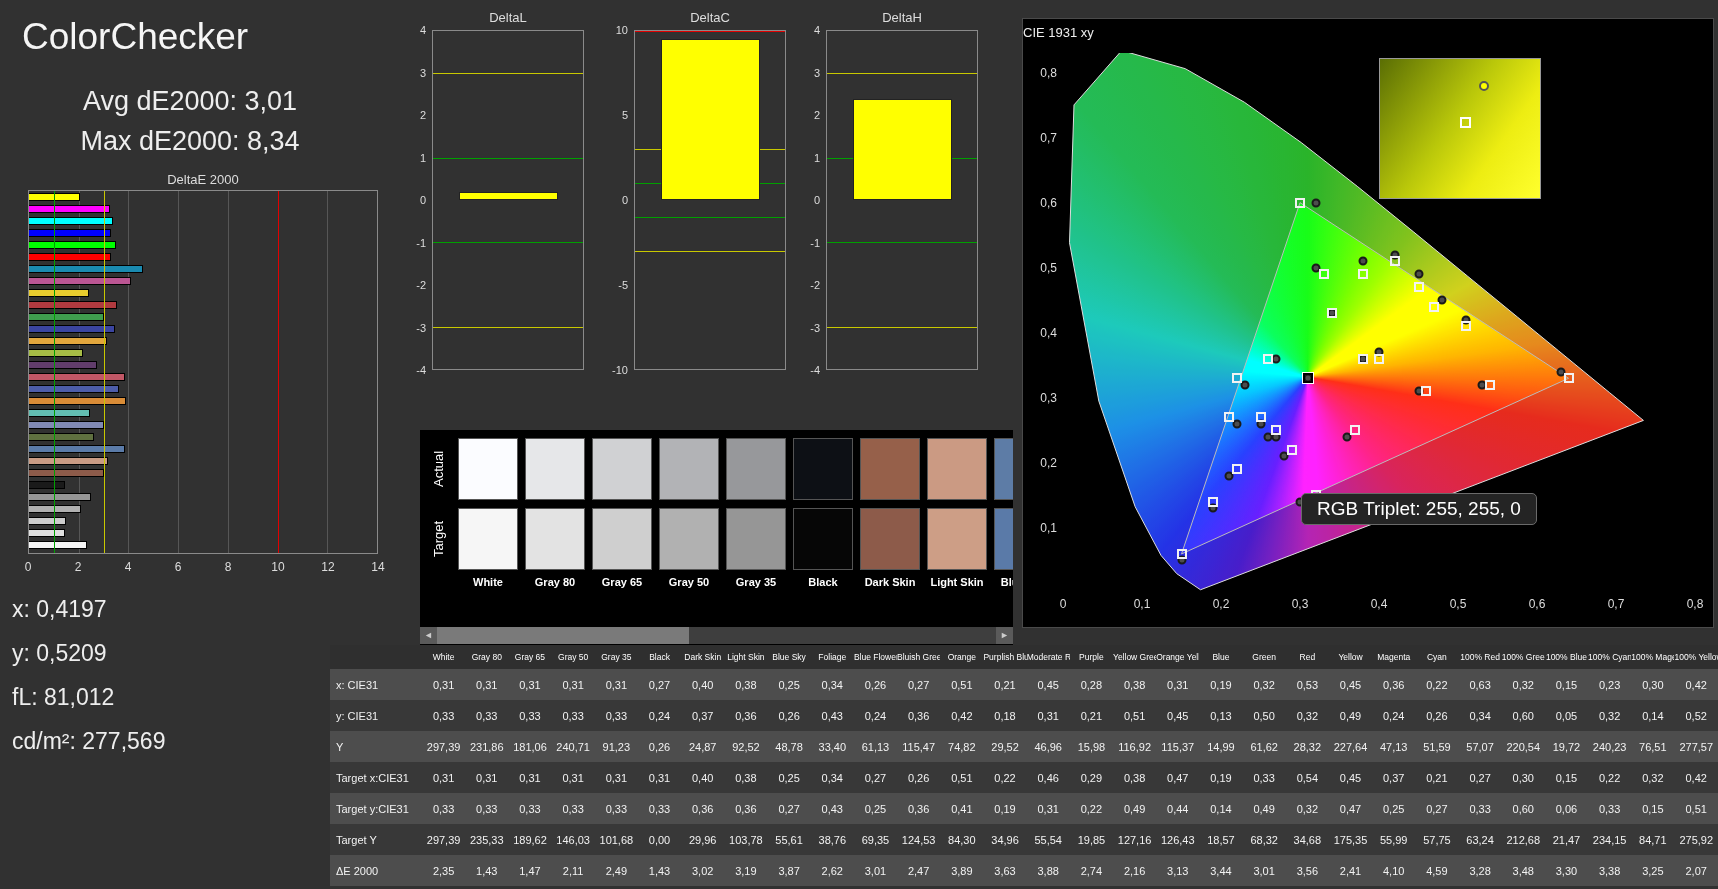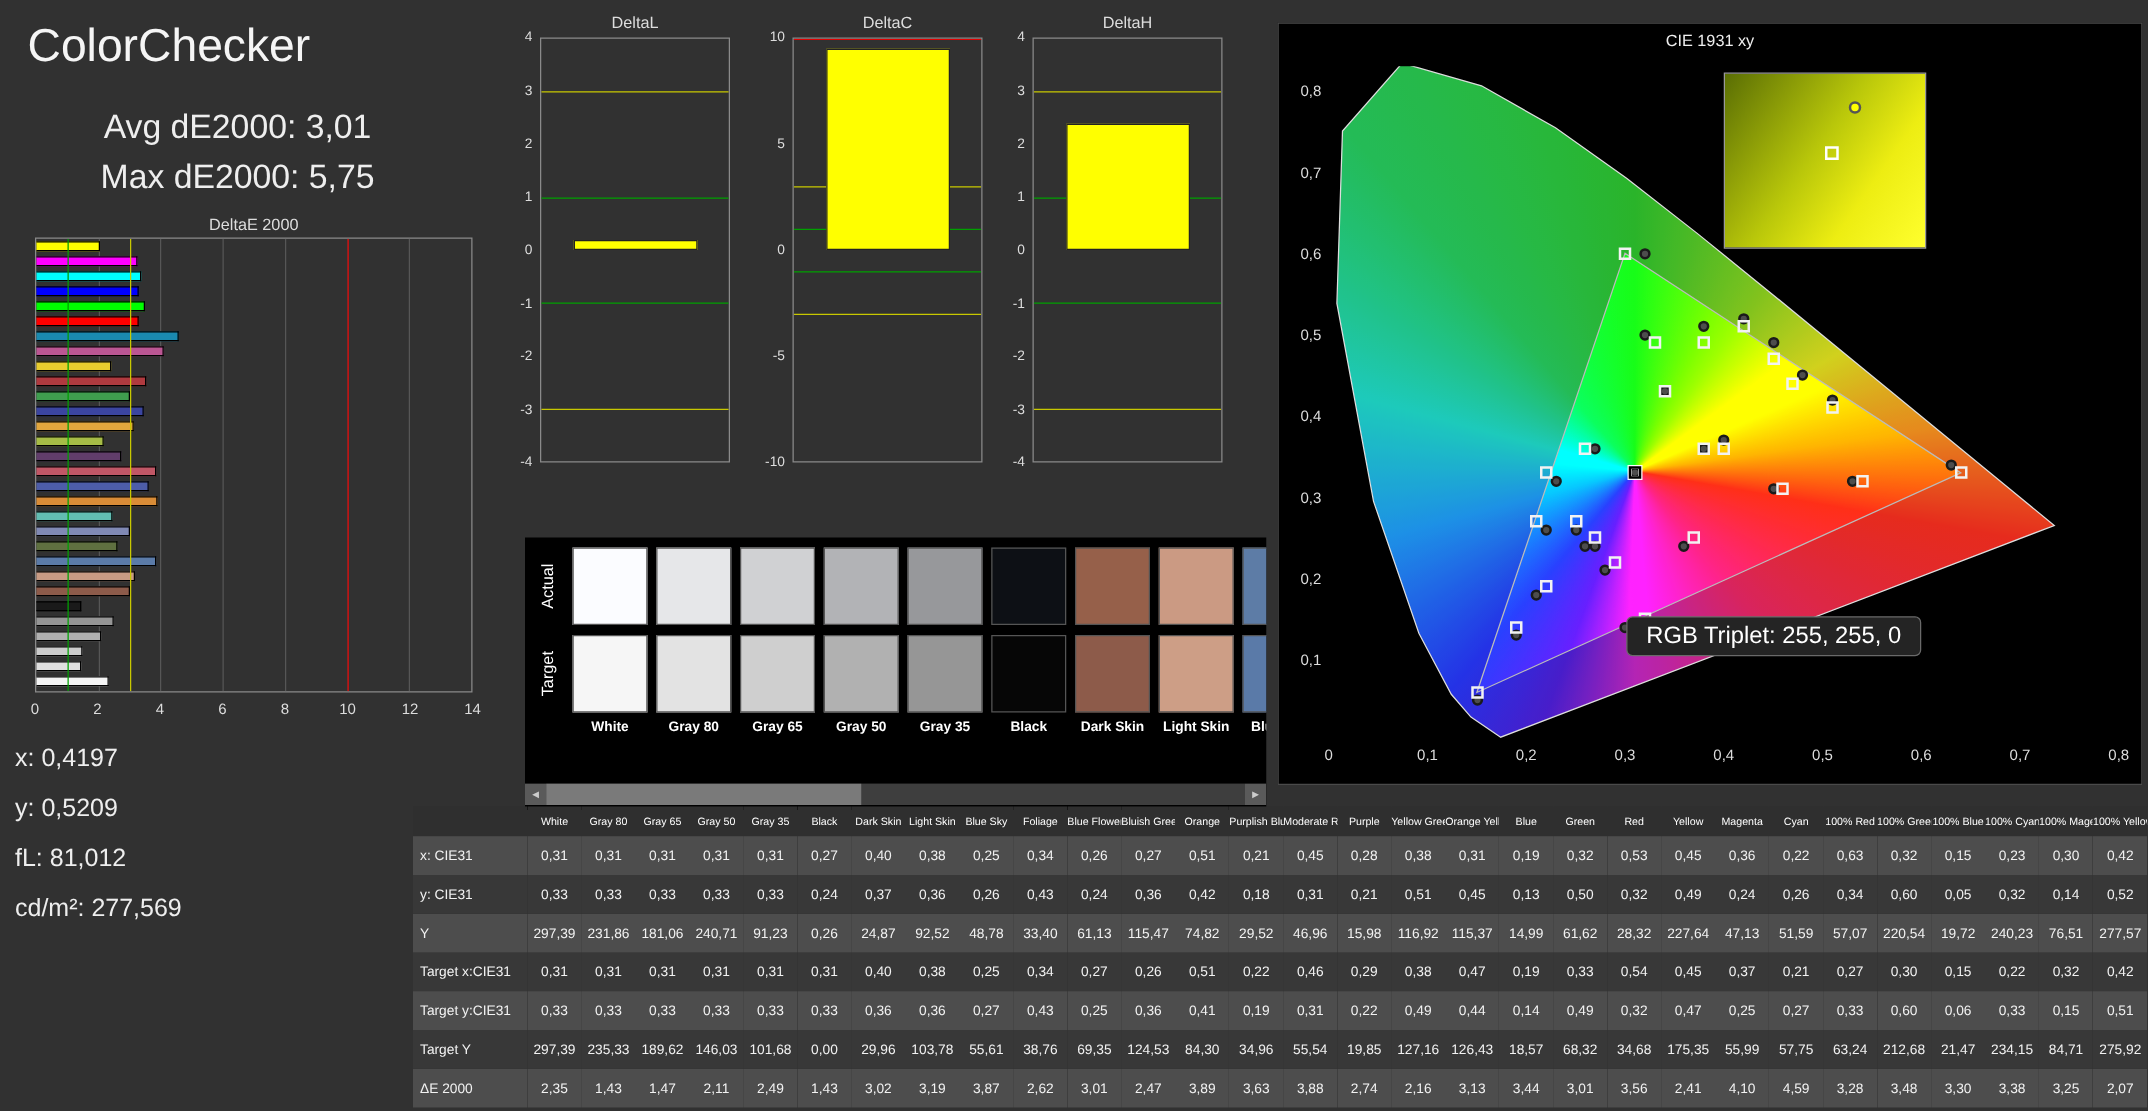--- a/index.html
+++ b/index.html
@@ -18,21 +18,21 @@
   .bar-row{height:12px;position:relative}
   .hbar{position:absolute;left:0;top:2px;height:8px;border:1px solid #000;border-left:none}
   .vgrid{position:absolute;top:0;height:100%;width:1px;background:#565656}
   .vref{position:absolute;top:0;height:100%;width:1px;z-index:4}
   #deltae-xticks{position:absolute;left:18px;right:10px;top:388px;height:16px}
   .xtick{position:absolute;transform:translateX(-50%);font-size:12px;color:#ddd}
 
   
   #reading{position:absolute;left:12px;top:596px;width:330px}
   #reading-title{font-size:27px;margin-bottom:16px;color:#f0f0f0}
-  .rline{font-size:20px;margin-bottom:17px}
+  .rline{font-size:23px;margin-bottom:17px}
 
   
   .mini{position:absolute;top:10px;width:200px;height:382px}
   #mini-deltal{left:396px} #mini-deltac{left:598px} #mini-deltah{left:790px}
   .mini-title{position:absolute;left:36px;width:152px;top:0;text-align:center;font-size:13px;color:#ddd}
   .mini-plot{position:absolute;left:36px;top:20px;width:152px;height:340px;border:1px solid #8a8a8a;overflow:hidden}
   .mini-yticks{position:absolute;left:0;top:20px;width:32px;height:340px}
   .ytick{position:absolute;right:2px;transform:translateY(-50%);font-size:11px;color:#ddd}
   .href{position:absolute;left:0;right:0;height:1px}
   .vbar{position:absolute;left:17%;width:66%;border:1px solid #222}
@@ -44,21 +44,21 @@
   #rowlab-target{top:78px}
   .sw{position:absolute;width:60px;height:62px;border:1px solid #555}
   .swlab{position:absolute;top:146px;width:66px;text-align:center;font-size:11px;font-weight:bold;color:#fff;white-space:nowrap;overflow:hidden}
   .hscroll{position:absolute;left:0;bottom:4px;width:100%;height:17px;display:flex;background:#3e3e3e}
   .sb-btn{width:17px;height:17px;background:#5a5a5a;color:#ccc;font-size:9px;line-height:17px;text-align:center;flex:none}
   .sb-track{flex:1;position:relative;background:#3e3e3e}
   .sb-thumb{position:absolute;left:0;top:0;height:17px;width:45%;background:#7a7a7a}
 
   
   #cie-panel{position:absolute;left:1022px;top:18px;width:692px;height:610px;background:#000;border:1px solid #4a4a4a}
-  #cie-title{position:absolute;top:6px;left:0;right:0;text-align:center;font-size:13px;color:#eee}
+  #cie-title{position:absolute;top:6px;left:0;right:0;text-align:left;font-size:13px;color:#eee}
   #cie-plot{position:absolute;left:40px;top:34px;width:632px;height:540px}
   .horseshoe,.gamut{position:absolute;inset:0;
     background:conic-gradient(from 0deg at 38.75% 60%,
       #2fc82f 0deg,#8fd820 35deg,#e8e820 60deg,#ff9820 82deg,#ff3020 100deg,
       #f02868 140deg,#c828c8 180deg,#5020e0 200deg,#2838ff 220deg,#20a0ff 255deg,
       #20e0d0 285deg,#28d060 320deg,#2fc82f 360deg)}
   .horseshoe{filter:brightness(.9)}
   .gamut{filter:brightness(1.2) saturate(1.25)}
   #cie-outlines{position:absolute;inset:0;width:100%;height:100%}
   .pt-circle{position:absolute;width:9px;height:9px;border-radius:50%;background:#4d4d4d;border:2px solid #1a1a1a;transform:translate(-50%,-50%);z-index:5}
@@ -83,21 +83,21 @@
   tbody tr:nth-child(odd){background:#4d4d4d}
   tbody tr:nth-child(even){background:#383838}
   td{font-size:11px;color:#f2f2f2;text-align:center;height:31px}
   td.rowlabel,th.rowlabel{width:92px;text-align:left;padding-left:6px;font-size:11px}
 </style>
 </head>
 <body>
 
 <div id="app-title">ColorChecker</div>
 <div id="avg-line">Avg dE2000: 3,01</div>
-<div id="max-line">Max dE2000: 5,75</div>
+<div id="max-line">Max dE2000: 8,34</div>
 
 <div id="deltae-chart">
   <div id="deltae-title">DeltaE 2000</div>
   <div id="deltae-plot">
       <div class="vgrid" style="left: 14.2857%;"></div>
       <div class="vgrid" style="left: 28.5714%;"></div>
       <div class="vgrid" style="left: 42.8571%;"></div>
       <div class="vgrid" style="left: 57.1429%;"></div>
       <div class="vgrid" style="left: 71.4286%;"></div>
       <div class="vgrid" style="left: 85.7143%;"></div>

